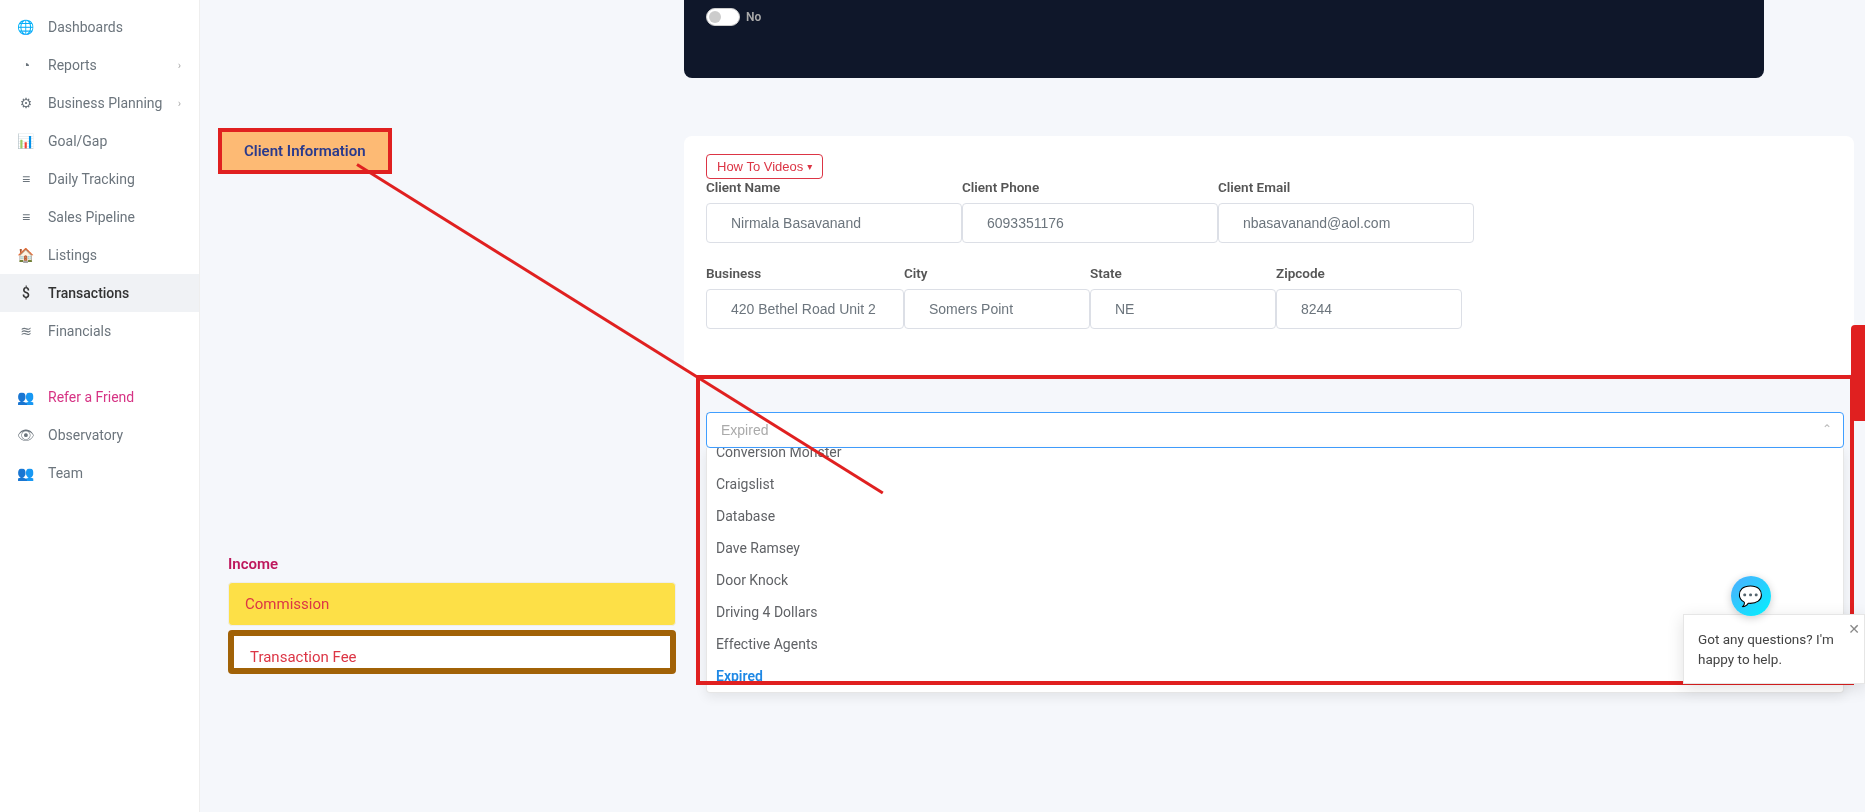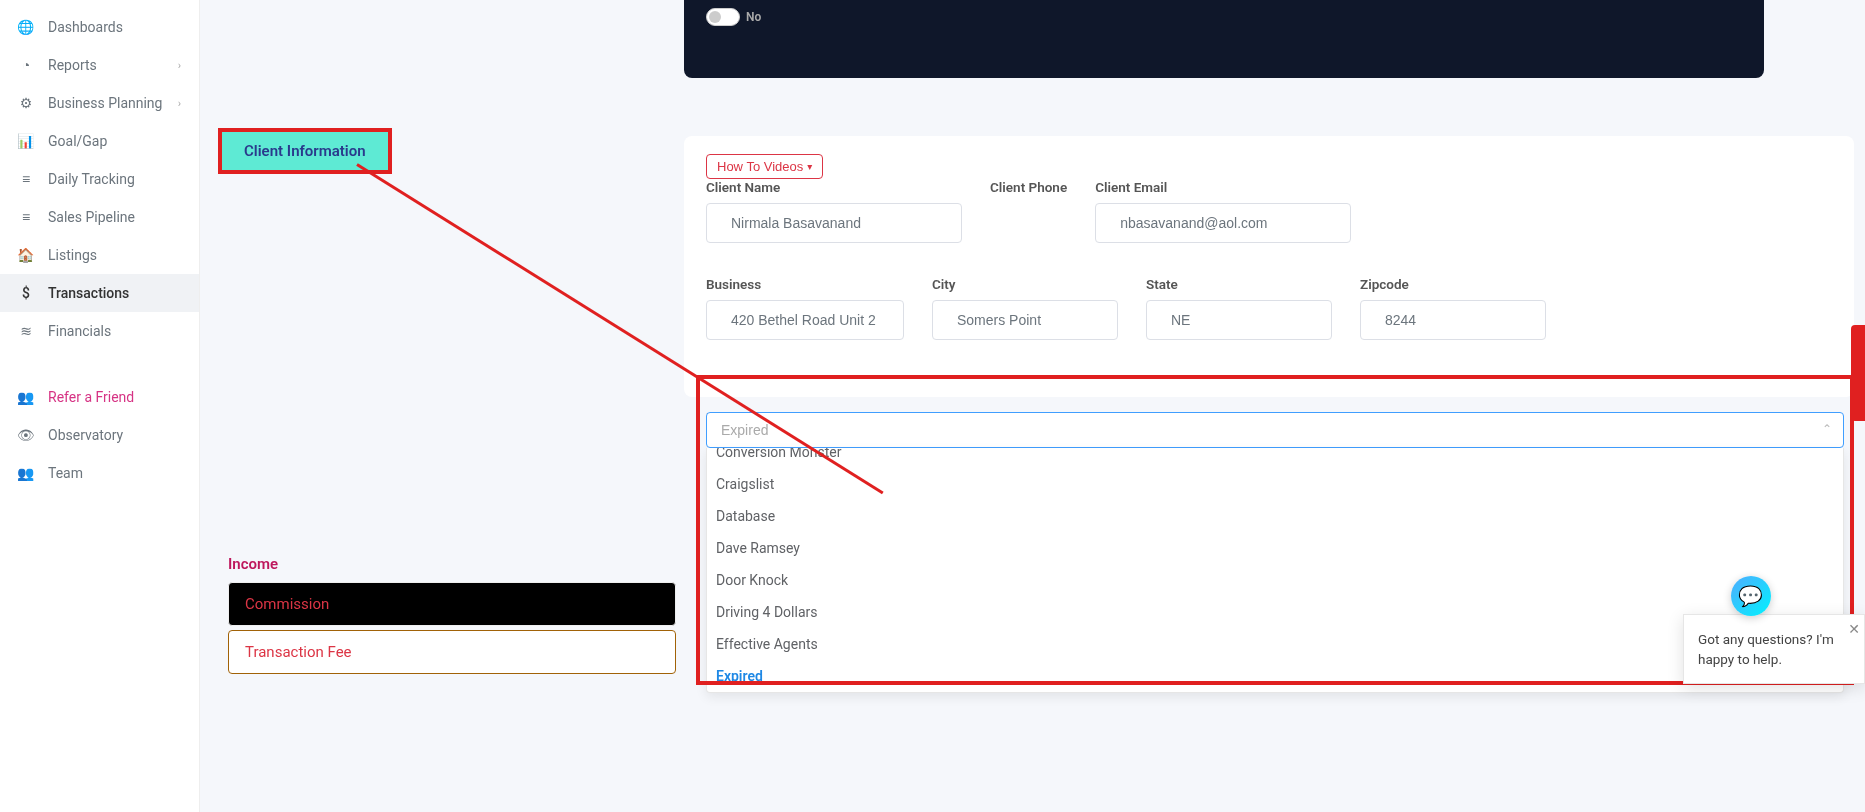--- a/index.html
+++ b/index.html
@@ -24,33 +24,33 @@
 .main { position: absolute; left: 200px; top: 0; right: 0; height: 812px; overflow: hidden; }
 
 
 .top-card { position: absolute; left: 484px; top: 0; width: 1080px; height: 78px; background: #0f172a; border-radius: 0 0 8px 8px; padding: 8px 22px; }
 .toggle-wrap { display: flex; align-items: center; gap: 6px; }
 .toggle { width: 34px; height: 18px; border: 1px solid #ccc; border-radius: 10px; position: relative; background: #fff; }
 .toggle::after { content: ""; position: absolute; left: 2px; top: 2px; width: 12px; height: 12px; background: #ccc; border-radius: 50%; }
 .toggle-label { font-size: 12px; color: #aaa; font-weight: 600; }
 
 
-.section-title-box { position: absolute; left: 18px; top: 128px; border: 4px solid #e02020; padding: 10px 22px; background: #5eead4; }
+.section-title-box { position: absolute; left: 18px; top: 128px; border: 4px solid #e02020; padding: 10px 22px; background: #fdba74; }
 .section-title { color: #2a3a8c; font-weight: 600; font-size: 15px; }
 
 
 .red-line { position: absolute; left: 157px; top: 163px; width: 620px; height: 0; border-top: 3px solid #e02020; transform-origin: left center; transform: rotate(32deg); z-index: 5; }
 
 
 .client-card { position: absolute; left: 484px; top: 136px; width: 1170px; background: #fff; border-radius: 8px; padding: 18px 22px 24px; }
 .client-card-top { display: flex; justify-content: flex-start; }
 .howto-btn { border: 1px solid #dc3545; color: #dc3545; background: #fff; padding: 4px 10px; border-radius: 4px; font-size: 13px; cursor: pointer; display: inline-flex; align-items: center; gap: 4px; }
 .howto-btn::after { content: "▾"; font-size: 10px; }
 
-.row { display: flex; gap: 28px; margin-bottom: 33px; }
+.row { display: flex; margin-bottom: 22px; }
 .field { display: flex; flex-direction: column; gap: 8px; }
 .field-label { font-size: 13.5px; font-weight: 600; color: #555; }
 .field-input { height: 40px; border: 1px solid #dcdfe6; border-radius: 4px; padding: 0 24px; font-size: 14px; color: #6c757d; background: #fff; }
 
 .w-name { width: 256px; }
 .w-phone { width: 256px; }
 .w-email { width: 256px; }
 .w-addr { width: 198px; }
 .w-city { width: 186px; }
 .w-state { width: 186px; }
@@ -65,22 +65,22 @@
 .ps-input::placeholder { color: #aaa; }
 .ps-chev { position: absolute; right: 12px; top: 10px; font-size: 12px; color: #bbb; }
 
 .dropdown { position: absolute; left: 506px; top: 448px; width: 1138px; background: #fff; border: 1px solid #e6e6e6; border-top: none; border-radius: 0 0 4px 4px; box-shadow: 0 4px 12px rgba(0,0,0,0.08); overflow: hidden; }
 .dropdown-item { padding: 8px 9px; font-size: 14px; color: #606266; cursor: pointer; }
 .dropdown-item.partial { padding-top: 0; margin-top: -4px; }
 .dropdown-item.selected { color: #1e88e5; font-weight: 600; }
 
 
 .income-title { position: absolute; left: 28px; top: 555px; font-size: 15px; font-weight: 600; color: #be185d; }
-.income-card1 { position: absolute; left: 28px; top: 582px; width: 448px; height: 44px; background: #000000; border: 1px solid #eee; border-radius: 4px; padding: 12px 16px; color: #dc3545; font-size: 15px; cursor: pointer; }
-.income-card2 { position: absolute; left: 28px; top: 630px; width: 448px; height: 44px; background: #fff; border: 1px solid #a16207; border-radius: 4px; padding: 12px 16px; color: #dc3545; font-size: 15px; cursor: pointer; }
+.income-card1 { position: absolute; left: 28px; top: 582px; width: 448px; height: 44px; background: #fde047; border: 1px solid #eee; border-radius: 4px; padding: 12px 16px; color: #dc3545; font-size: 15px; cursor: pointer; }
+.income-card2 { position: absolute; left: 28px; top: 630px; width: 448px; height: 44px; background: #fff; border: 6px solid #a16207; border-radius: 4px; padding: 12px 16px; color: #dc3545; font-size: 15px; cursor: pointer; }
 
 
 .chat-bubble { position: absolute; right: 94px; bottom: 196px; width: 40px; height: 40px; border-radius: 50%; background: linear-gradient(135deg,#4facfe,#00f2fe); display: flex; align-items: center; justify-content: center; box-shadow: 0 2px 8px rgba(0,0,0,0.2); cursor: pointer; z-index: 20; font-size: 20px; }
 .chat-popup { position: absolute; right: 0; bottom: 128px; width: 182px; background: #fff; border: 1px solid #e6e6e6; box-shadow: 0 4px 16px rgba(0,0,0,0.12); padding: 14px 14px; font-size: 13.5px; color: #444; line-height: 1.5; z-index: 19; }
 .chat-close { position: absolute; right: 4px; top: 4px; font-size: 14px; color: #888; cursor: pointer; }
 
 
 .edge-tab { position: absolute; right: 0; top: 325px; width: 14px; height: 96px; background: #e02020; border-radius: 4px 0 0 4px; z-index: 30; }
 </style>
 </head>
@@ -164,20 +164,21 @@
           <span>How To Videos</span>
         </button>
     </div>
     <div class="row">
       <div class="field">
         <label class="field-label">Client Name</label>
         <input class="field-input w-name" value="Nirmala Basavanand" style="">
       </div>
       <div class="field">
         <label class="field-label">Client Phone</label>
+        <input class="field-input w-phone" value="6093351176" style="">
       </div>
       <div class="field">
         <label class="field-label">Client Email</label>
         <input class="field-input w-email" value="nbasavanand@aol.com" style="">
       </div>
     </div>
     <div class="row">
       <div class="field">
         <label class="field-label">Business</label>
         <input class="field-input w-addr" value="420 Bethel Road Unit 2 1st Floo" style="">

